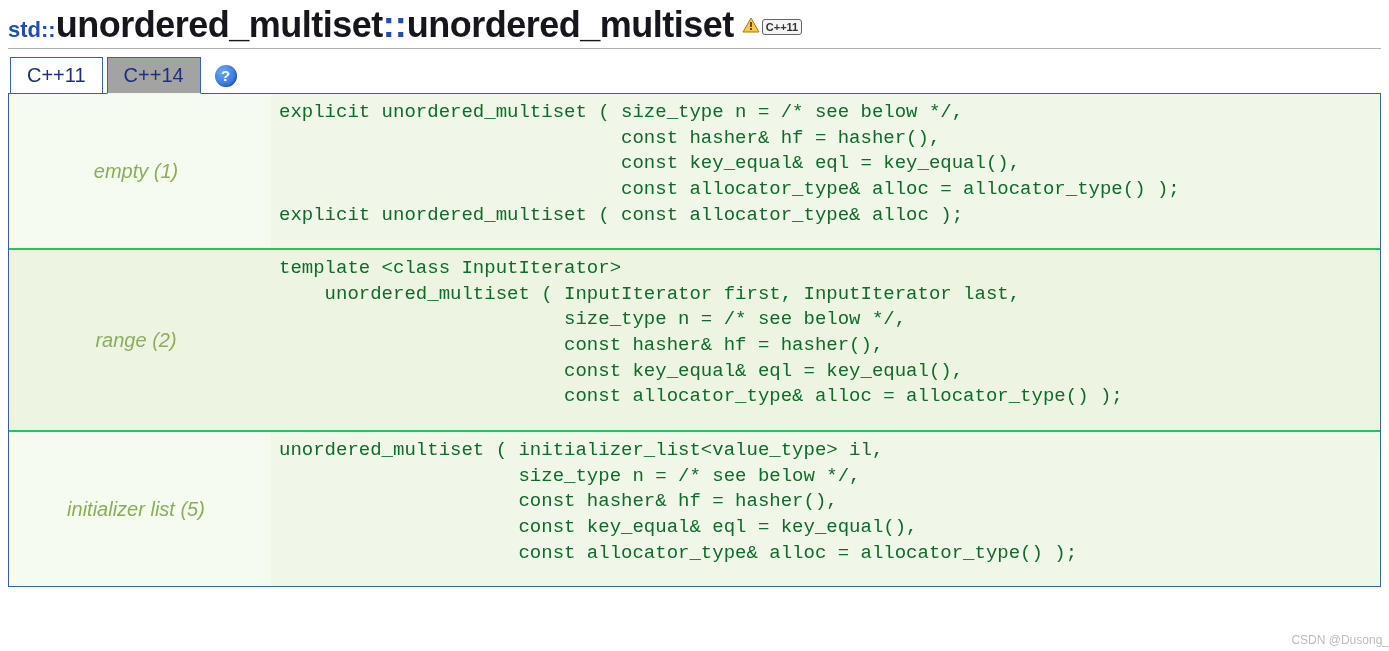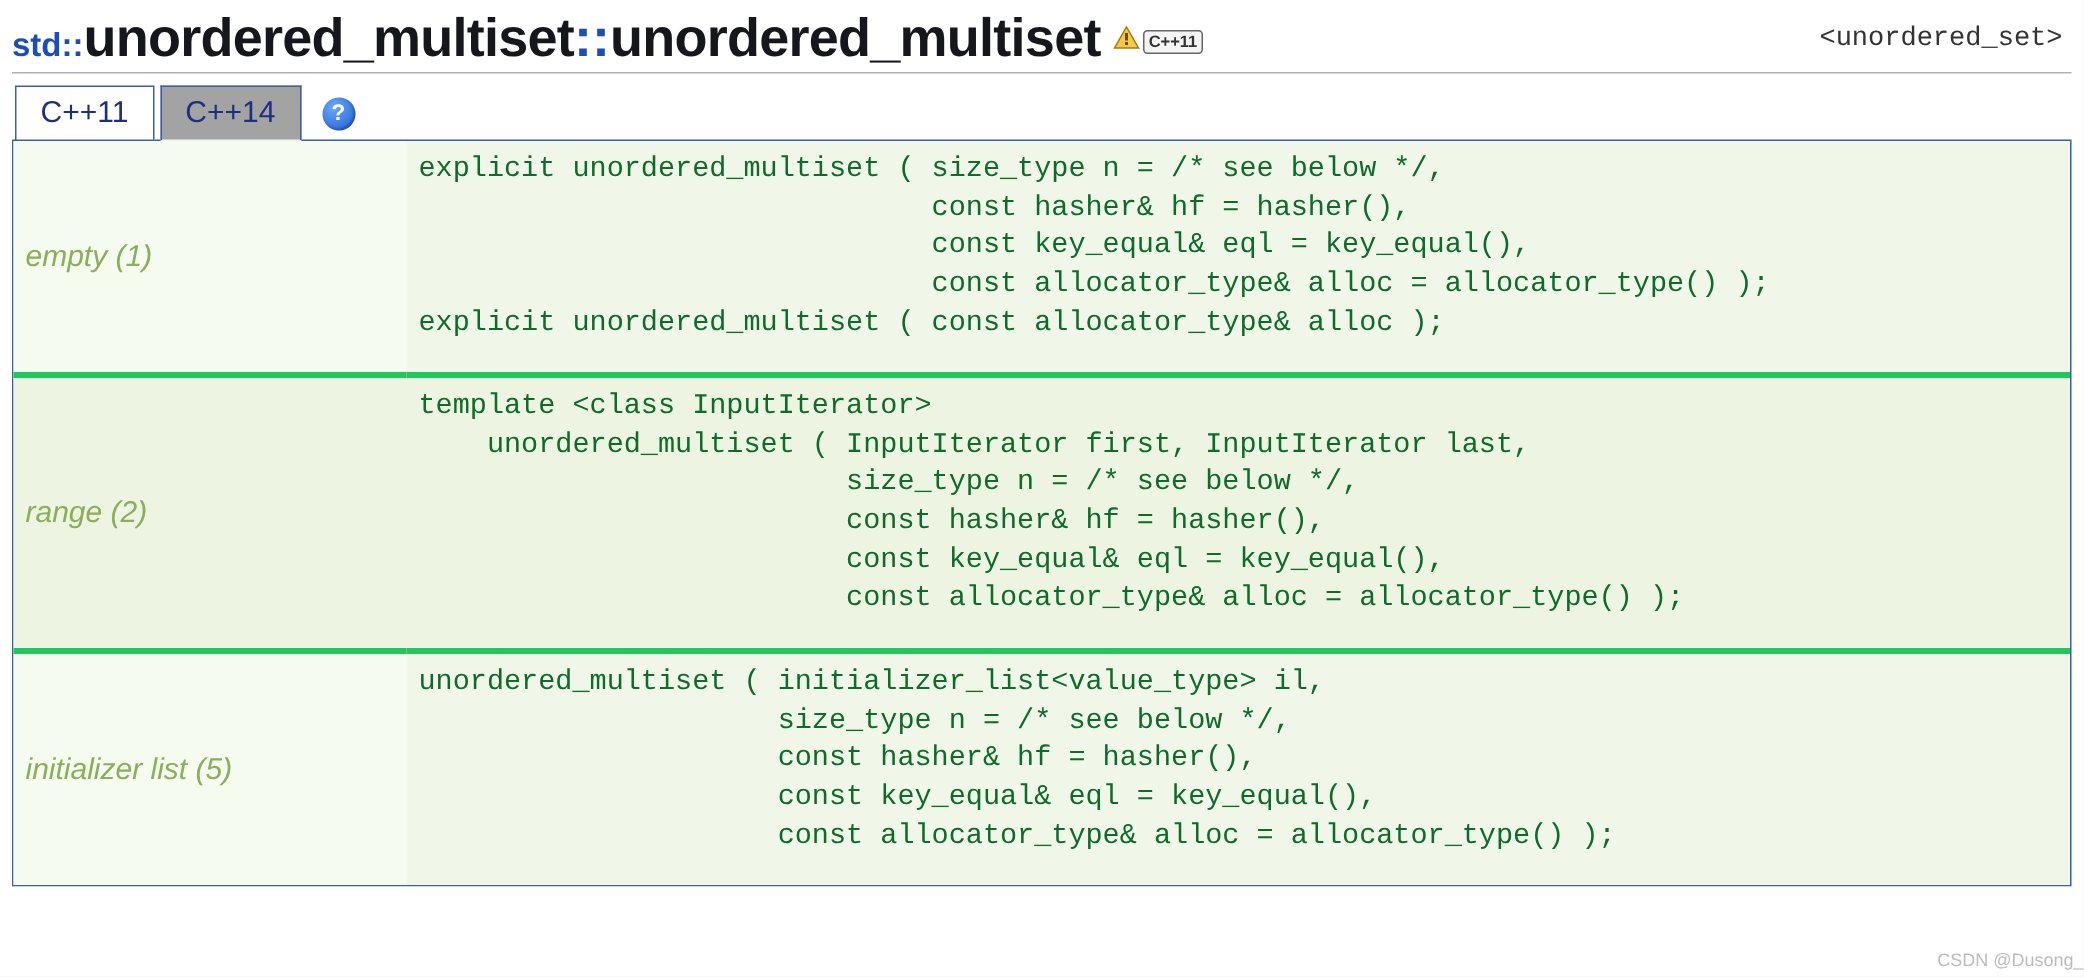--- a/index.html
+++ b/index.html
@@ -8,21 +8,21 @@
     font-family: Verdana, Geneva, sans-serif;
     background: #fff;
     width: 1389px;
   }
   .page {
     padding: 4px 8px 0 8px;
   }
   .header-row {
     display: flex;
     justify-content: space-between;
-    align-items: center;
+    align-items: flex-end;
     border-bottom: 1px solid #b0b0b0;
     padding-bottom: 2px;
   }
   .title-block {
     display: flex;
     align-items: baseline;
     gap: 0;
   }
   .title-prefix {
     color: #1d4db5;
@@ -123,25 +123,25 @@
     background: #f0f7e8;
     margin-top: -1px;
   }
   .decl-table {
     width: 100%;
     border-collapse: collapse;
   }
   .decl-table tr {
   }
   .decl-table tr + tr td {
-    border-top: 4px solid #22c55e;
+    border-top: 2px solid #22c55e;
   }
   .decl-label {
     width: 238px;
-    text-align: left;
+    text-align: center;
     vertical-align: middle;
     padding: 6px 16px 6px 8px;
     color: #8aae5a;
     font-style: italic;
     font-size: 20px;
     font-family: Verdana, sans-serif;
     background: #f6fbef;
   }
   .decl-code {
     font-family: "Consolas", "Courier New", monospace;
@@ -180,21 +180,20 @@
         <span class="warn-triangle">
           <svg width="18" height="16" viewBox="0 0 18 16">
             <polygon points="9,1 17,15 1,15" fill="#f7c948" stroke="#a87b00" stroke-width="1"></polygon>
             <rect x="8" y="5" width="2" height="5" fill="#6b4a00"></rect>
             <rect x="8" y="11" width="2" height="2" fill="#6b4a00"></rect>
           </svg>
         </span>
         <span class="cpp-box">C++11</span>
       </span>
     </div>
-    <div class="header-link">&lt;unordered_set&gt;</div>
   </div>
 
   <div class="tabs-row">
     <div class="tab">C++11</div>
     <div class="tab active">C++14</div>
     <div class="help-icon">?</div>
   </div>
 
   <div class="decl-box">
     <table class="decl-table">

